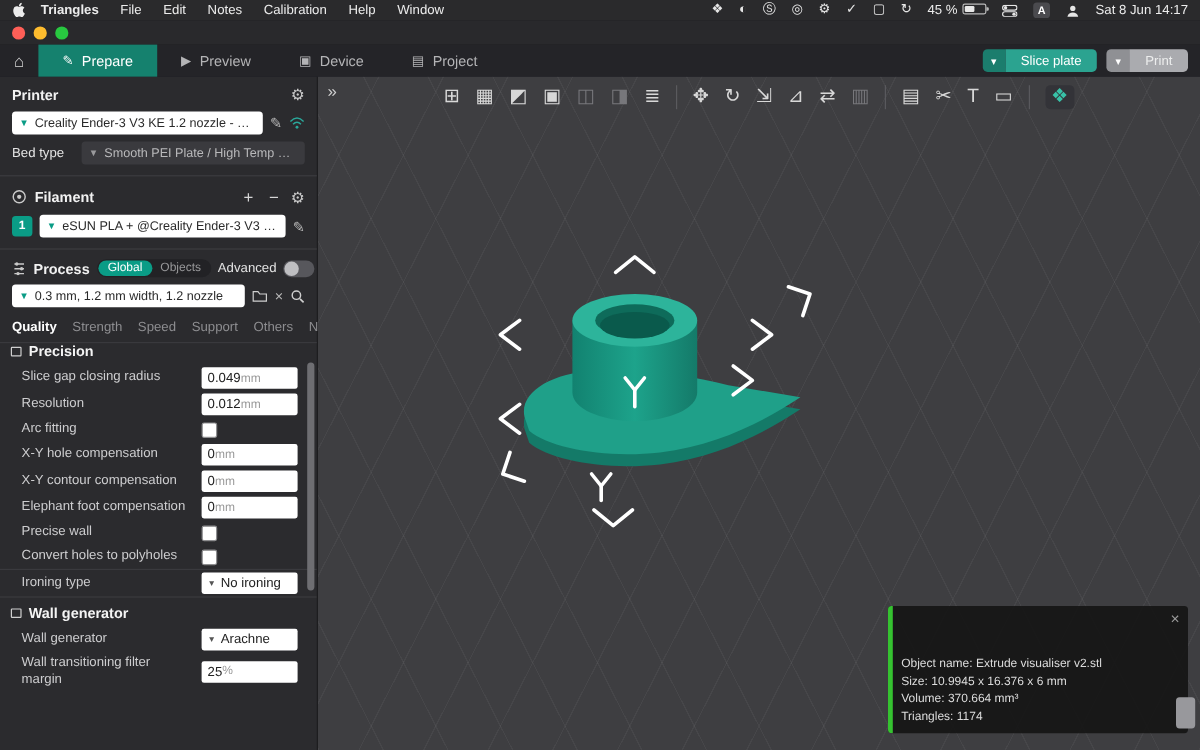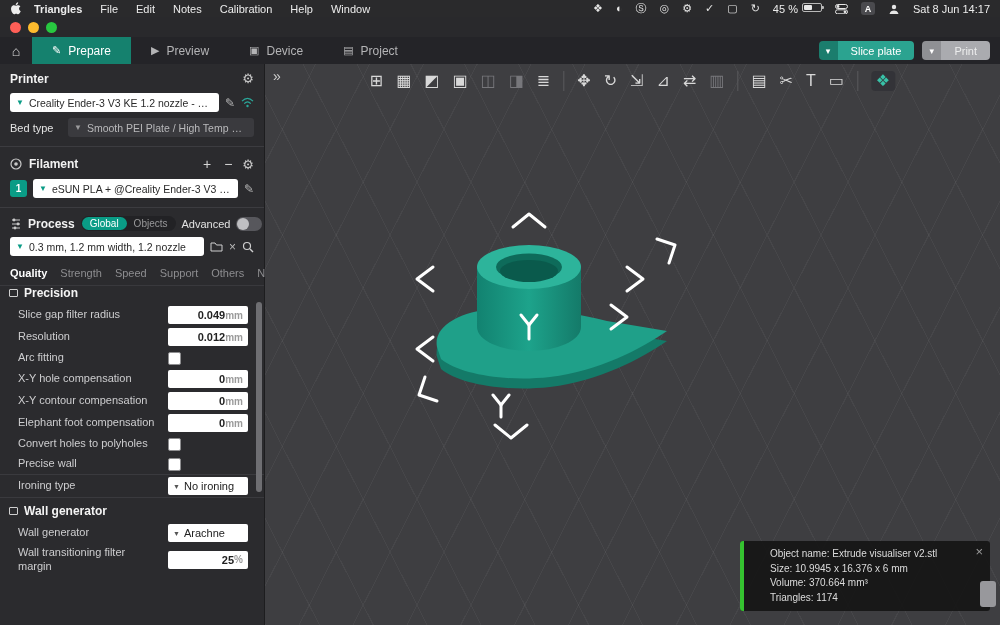--- a/index.html
+++ b/index.html
@@ -93,21 +93,21 @@
   .param-sections { margin-top:-6px; }
   .section { border-top:1px solid #3a3a3e; }
   .section:first-child { border-top:none; }
   .section-header { display:flex; align-items:center; gap:6px; padding:6px 9px 4px; color:#f4f4f4;
                     font-size:12px; font-weight:bold; }
   .sec-icon { width:9px; height:8px; border:1px solid #cfcfcf; border-radius:1px; flex:none; }
   .param-row { display:flex; align-items:center; padding:2px 12px 2px 18px; min-height:20px; }
   .param-label { flex:1; color:#cdcdcf; font-size:11px; line-height:1.25; padding-right:8px; }
   .param-control { width:84px; flex:none; display:flex; }
   .pinput { width:80px; height:18px; background:#fff; border-radius:2px; display:flex; align-items:center;
-            justify-content:flex-end; padding:0 5px; font-size:11px; color:#222;font-weight:bold; }
+            justify-content:flex-start; padding:0 5px; font-size:11px; color:#222; }
   .pinput .unit { color:#9a9a9a; font-size:10px; }
   .pselect { width:80px; height:18px; background:#fff; border-radius:2px; display:flex; align-items:center;
              gap:4px; padding:0 5px; font-size:11px; color:#222; }
   .pselect .caret { color:#555; font-size:7px; }
   .pcheck { width:13px; height:13px; background:#fff; border:1px solid #8e8e90; border-radius:2px; }
   .sb-scrollthumb { position:absolute; right:2px; top:238px; width:6px; height:190px;
                     background:#6e6e72; border-radius:3px; z-index:3; }
 
   
   .viewport { flex:1; position:relative; background-color:#3e3e41; overflow:hidden;
@@ -121,21 +121,21 @@
   .tb-icon { font-size:16px; color:#d8d8d8; line-height:1; }
   .tb-icon.dim { color:#77777b; }
   .tb-icon.accent { color:#38c2a8; background:#333338; border-radius:4px; padding:2px 5px; }
   .tb-sep { width:1px; height:20px; background:#5a5a5e; }
   .model-wrap { position:absolute; left:110px; top:145px; }
 
   
   .info-panel { position:absolute; right:10px; bottom:14px; width:250px; background:rgba(22,22,22,0.93);
                 border-radius:3px; display:flex; overflow:hidden; }
   .green-bar { width:4px; flex:none; }
-  .info-lines { padding:6px 26px; }
+  .info-lines { padding:6px 7px;margin-top:36px; }
   .info-line { color:#dcdcdc; font-size:10px; line-height:1.45; white-space:nowrap; }
   .info-close { position:absolute; top:4px; right:7px; color:#9c9c9c; font-size:13px; line-height:1; }
   .info-grip { position:absolute; right:4px; bottom:18px; width:16px; height:26px;
                background:#98989c; border-radius:3px; z-index:2; }
 </style>
 </head>
 <body>
 
 <div class="screen">
 
@@ -335,21 +335,21 @@
         </div>
 
       <div class="params">
         <div class="param-sections">
             <div class="section">
               <div class="section-header">
                 <span class="sec-icon"></span>
                 <span>Precision</span>
               </div>
               <div class="param-row">
-                <div class="param-label">Slice gap filter radius</div>
+                <div class="param-label">Slice gap closing radius</div>
                 <div class="param-control">
                   <div class="pinput">
                     <span class="pval">0.049</span>
                     <span class="unit">mm</span>
                   </div>
                 </div>
               </div>
               <div class="param-row">
                 <div class="param-label">Resolution</div>
                 <div class="param-control">
@@ -386,27 +386,27 @@
               <div class="param-row">
                 <div class="param-label">Elephant foot compensation</div>
                 <div class="param-control">
                   <div class="pinput">
                     <span class="pval">0</span>
                     <span class="unit">mm</span>
                   </div>
                 </div>
               </div>
               <div class="param-row">
+                <div class="param-label">Precise wall</div>
+                <div class="param-control">
+                  <span class="pcheck"></span>
+                </div>
+              </div>
+              <div class="param-row">
                 <div class="param-label">Convert holes to polyholes</div>
-                <div class="param-control">
-                  <span class="pcheck"></span>
-                </div>
-              </div>
-              <div class="param-row">
-                <div class="param-label">Precise wall</div>
                 <div class="param-control">
                   <span class="pcheck"></span>
                 </div>
               </div>
             </div>
             <div class="section">
               <div class="param-row">
                 <div class="param-label">Ironing type</div>
                 <div class="param-control">
                   <div class="pselect">

